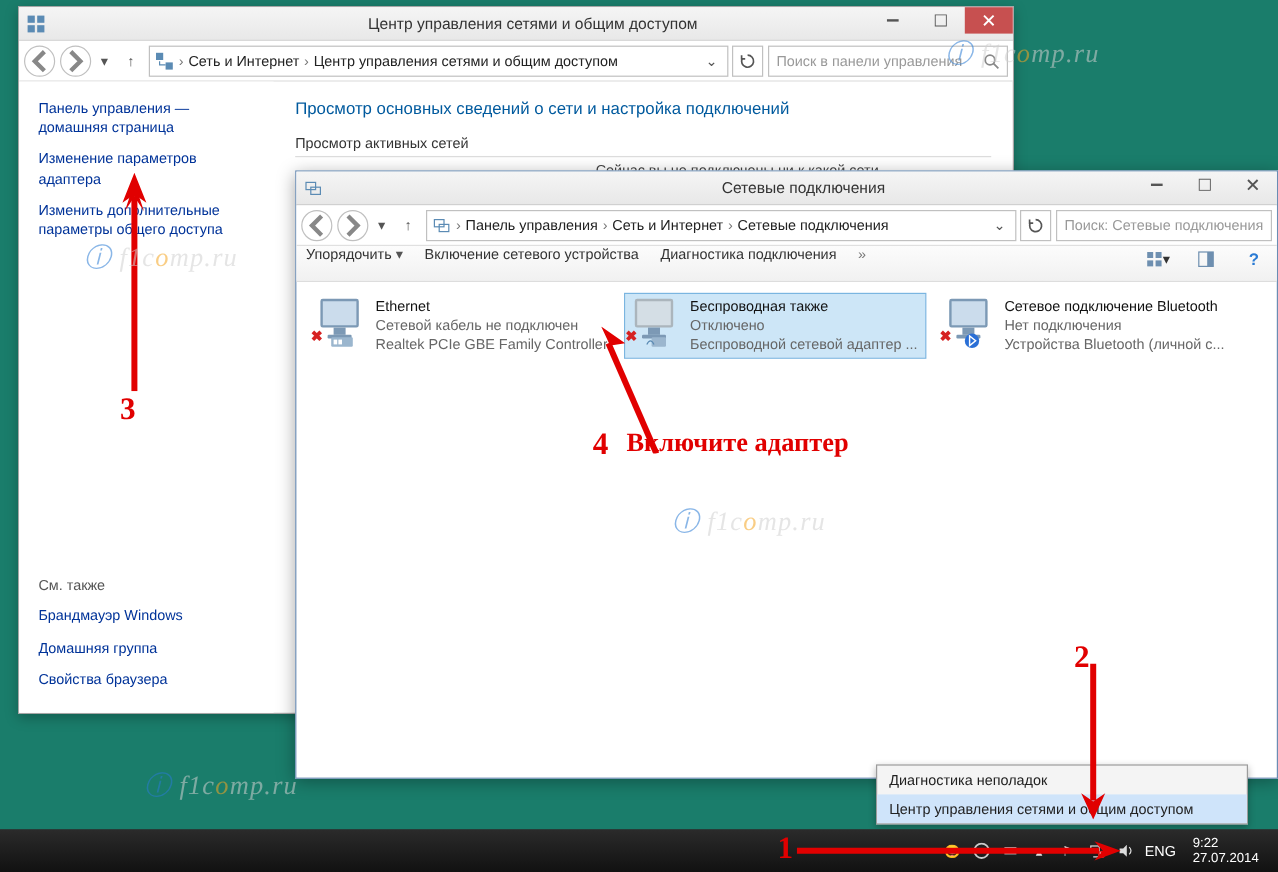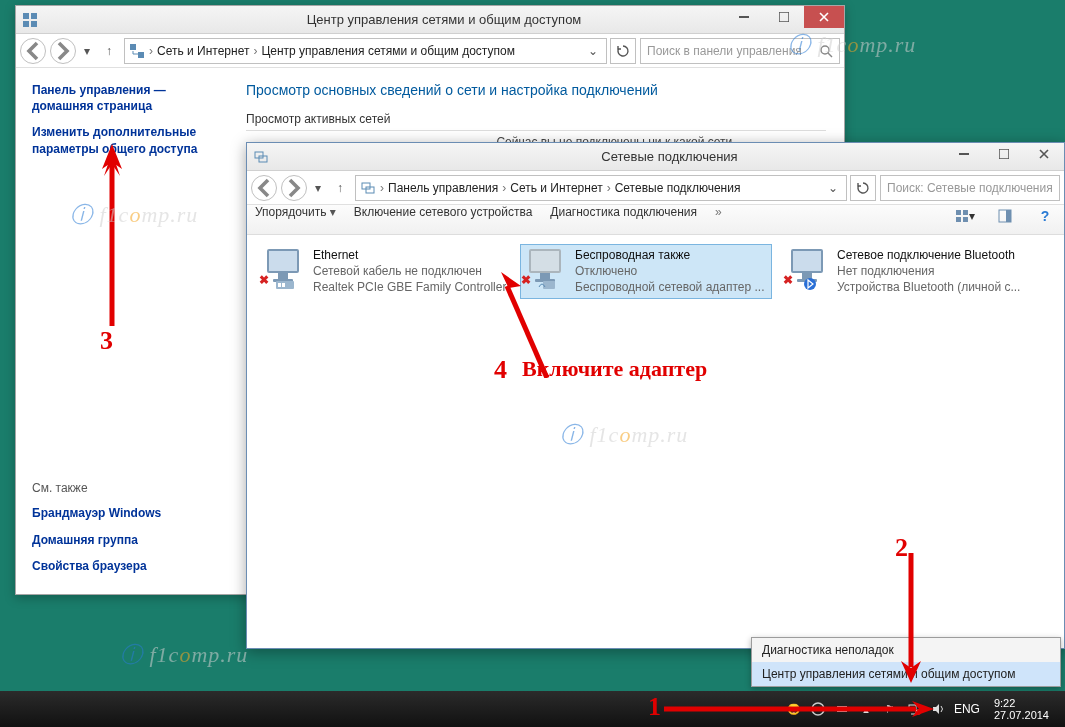--- a/index.html
+++ b/index.html
@@ -83,21 +83,21 @@
   .searchbox .mag { width:14px;height:14px; }
 
   .win1-body { display:flex; height: calc(100% - 28px - 34px); }
   .leftpane {
     width: 212px;
     background:#fff;
     padding: 14px 12px 10px 16px;
     border-right: none;
     display:flex;flex-direction:column;
   }
-  .leftpane a { color:#003399;text-decoration:none;display:block;margin-bottom:10px;line-height:1.35;font-weight:bold; }
+  .leftpane a { color:#003399;text-decoration:none;display:block;margin-bottom:10px;line-height:1.35; }
   .leftpane .seealso { margin-top:auto; color:#555; }
   .leftpane .seealso-title { margin-bottom:10px;}
 
   .mainpane {
     flex:1;
     padding: 14px 18px;
     color:#333;
   }
   .mainpane h2 { font-weight:400;color:#005a9e;font-size:14px;margin:0 0 14px 0;}
   .subhead { font-size:12px;margin-bottom:4px;}
@@ -180,21 +180,21 @@
     color:#fff;
     font-size:11px;
     padding-right:2px;
   }
   .taskbar .tray { margin-left:auto;display:flex;align-items:center;gap:8px;padding-right:8px;}
   .taskbar .tray .ico { width:16px;height:16px;display:flex;align-items:center;justify-content:center;color:#ddd;}
   .taskbar .clock { text-align:left;line-height:1.1;padding:0 6px;}
 
   .popup {
     position:absolute;
-    right:4px;
+    right:25px;
     bottom: 40px;
     width: 310px;
     background:#f4f4f4;
     border:1px solid #9c9c9c;
     box-shadow:0 2px 6px rgba(0,0,0,.3);
     font-size:12px;
   }
   .popup .item { padding:5px 10px;color:#222;white-space:nowrap; }
   .popup .item.sel { background:#cfe4fa; }
 
@@ -282,20 +282,21 @@
       <span style="margin-left:auto" class="mag"><svg viewBox="0 0 14 14">
             <circle cx="6" cy="6" r="4" fill="none" stroke="#888" stroke-width="1.5"></circle>
             <path d="M9 9 L13 13" stroke="#888" stroke-width="1.5"></path>
           </svg></span>
     </div>
   </div>
 
   <div class="win1-body">
     <div class="leftpane">
       <a>Панель управления — домашняя страница</a>
+      <a>Изменение параметров адаптера</a>
       <a>Изменить дополнительные параметры общего доступа</a>
 
       <div class="seealso">
         <div class="seealso-title">См. также</div>
         <a>Брандмауэр Windows</a>
         <a>Домашняя группа</a>
         <a>Свойства браузера</a>
       </div>
     </div>
 

